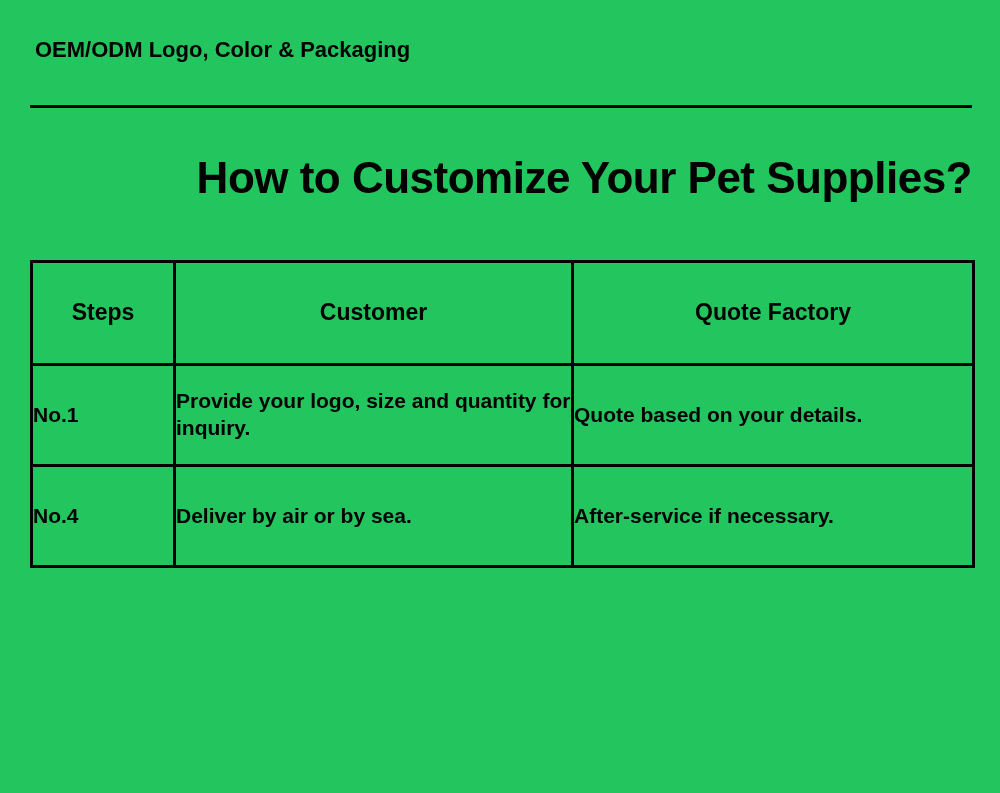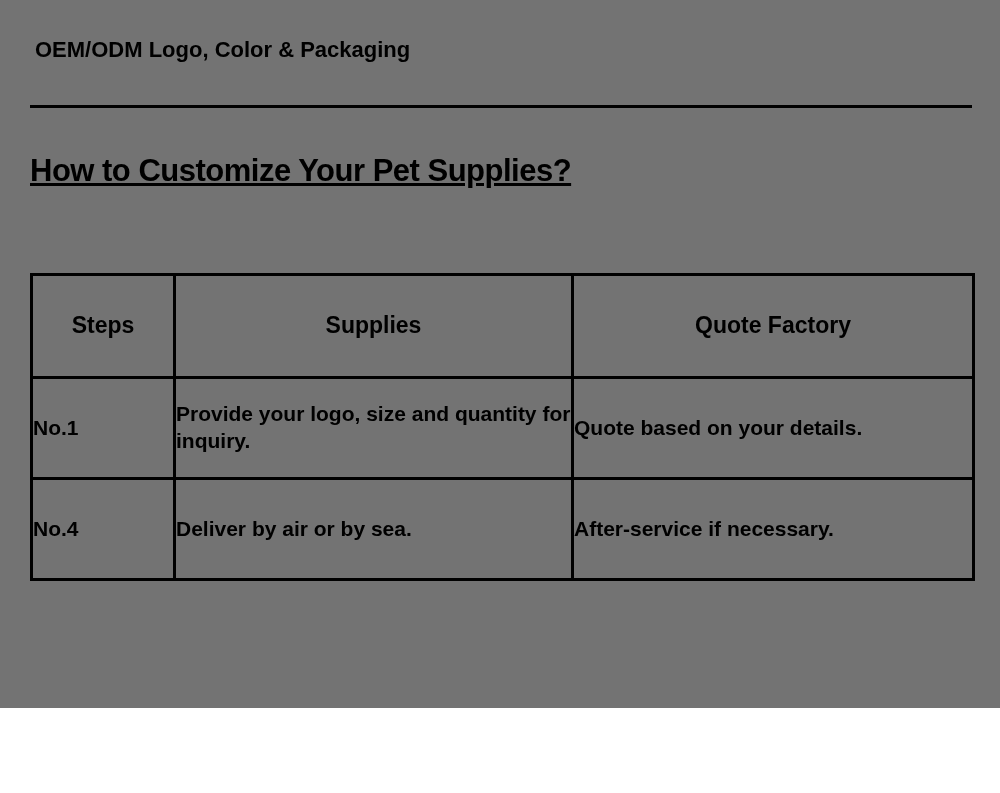--- a/index.html
+++ b/index.html
@@ -12,22 +12,22 @@
     height: 793px;
     background: #ffffff;
     font-family: "Liberation Sans", sans-serif;
     color: #000000;
     overflow: hidden;
   }
 
   .page {
     position: relative;
     width: 1000px;
-    height: 708px;
-    background: #737373;
+    height: 793px;
+    background: #22c55e;
   }
 
   
   .doc-header {
     position: absolute;
     left: 35px;
     top: 38px;
     font-size: 22px;
     font-weight: bold;
     letter-spacing: 0px;
@@ -43,38 +43,36 @@
     height: 3px;
     background: #000000;
   }
 
   
   .main-title {
     position: absolute;
     left: 30px;
     top: 153px;
     width: 942px;
-    text-align: left;
-    font-size: 31px;
+    text-align: right;
+    font-size: 44px;
     font-weight: bold;
     line-height: 1.15;
     letter-spacing: -0.5px;
     white-space: nowrap;
-    text-decoration: underline;
   }
 
   
   .steps-table {
     position: absolute;
     left: 30px;
     top: 260px;
     width: 942px;
     border-collapse: collapse;
     table-layout: fixed;
-    margin-top: 13px;
   }
   .steps-table td,
   .steps-table th {
     border: 3px solid #000000;
     padding: 0;
     vertical-align: middle;
     font-weight: bold;
     font-size: 21px;
     line-height: 1.28;
   }
@@ -116,21 +114,21 @@
 
   <table class="steps-table">
     <colgroup>
       <col class="col-steps">
       <col class="col-customer">
       <col class="col-factory">
     </colgroup>
     <thead>
       <tr>
         <th>Steps</th>
-        <th>Supplies</th>
+        <th>Customer</th>
         <th>Quote Factory</th>
       </tr>
     </thead>
     <tbody>
       <tr>
         <td class="cell-step">No.1</td>
         <td class="cell-text">Provide your logo, size and quantity for inquiry.</td>
         <td class="cell-text">Quote based on your details.</td>
       </tr>
       <tr>

